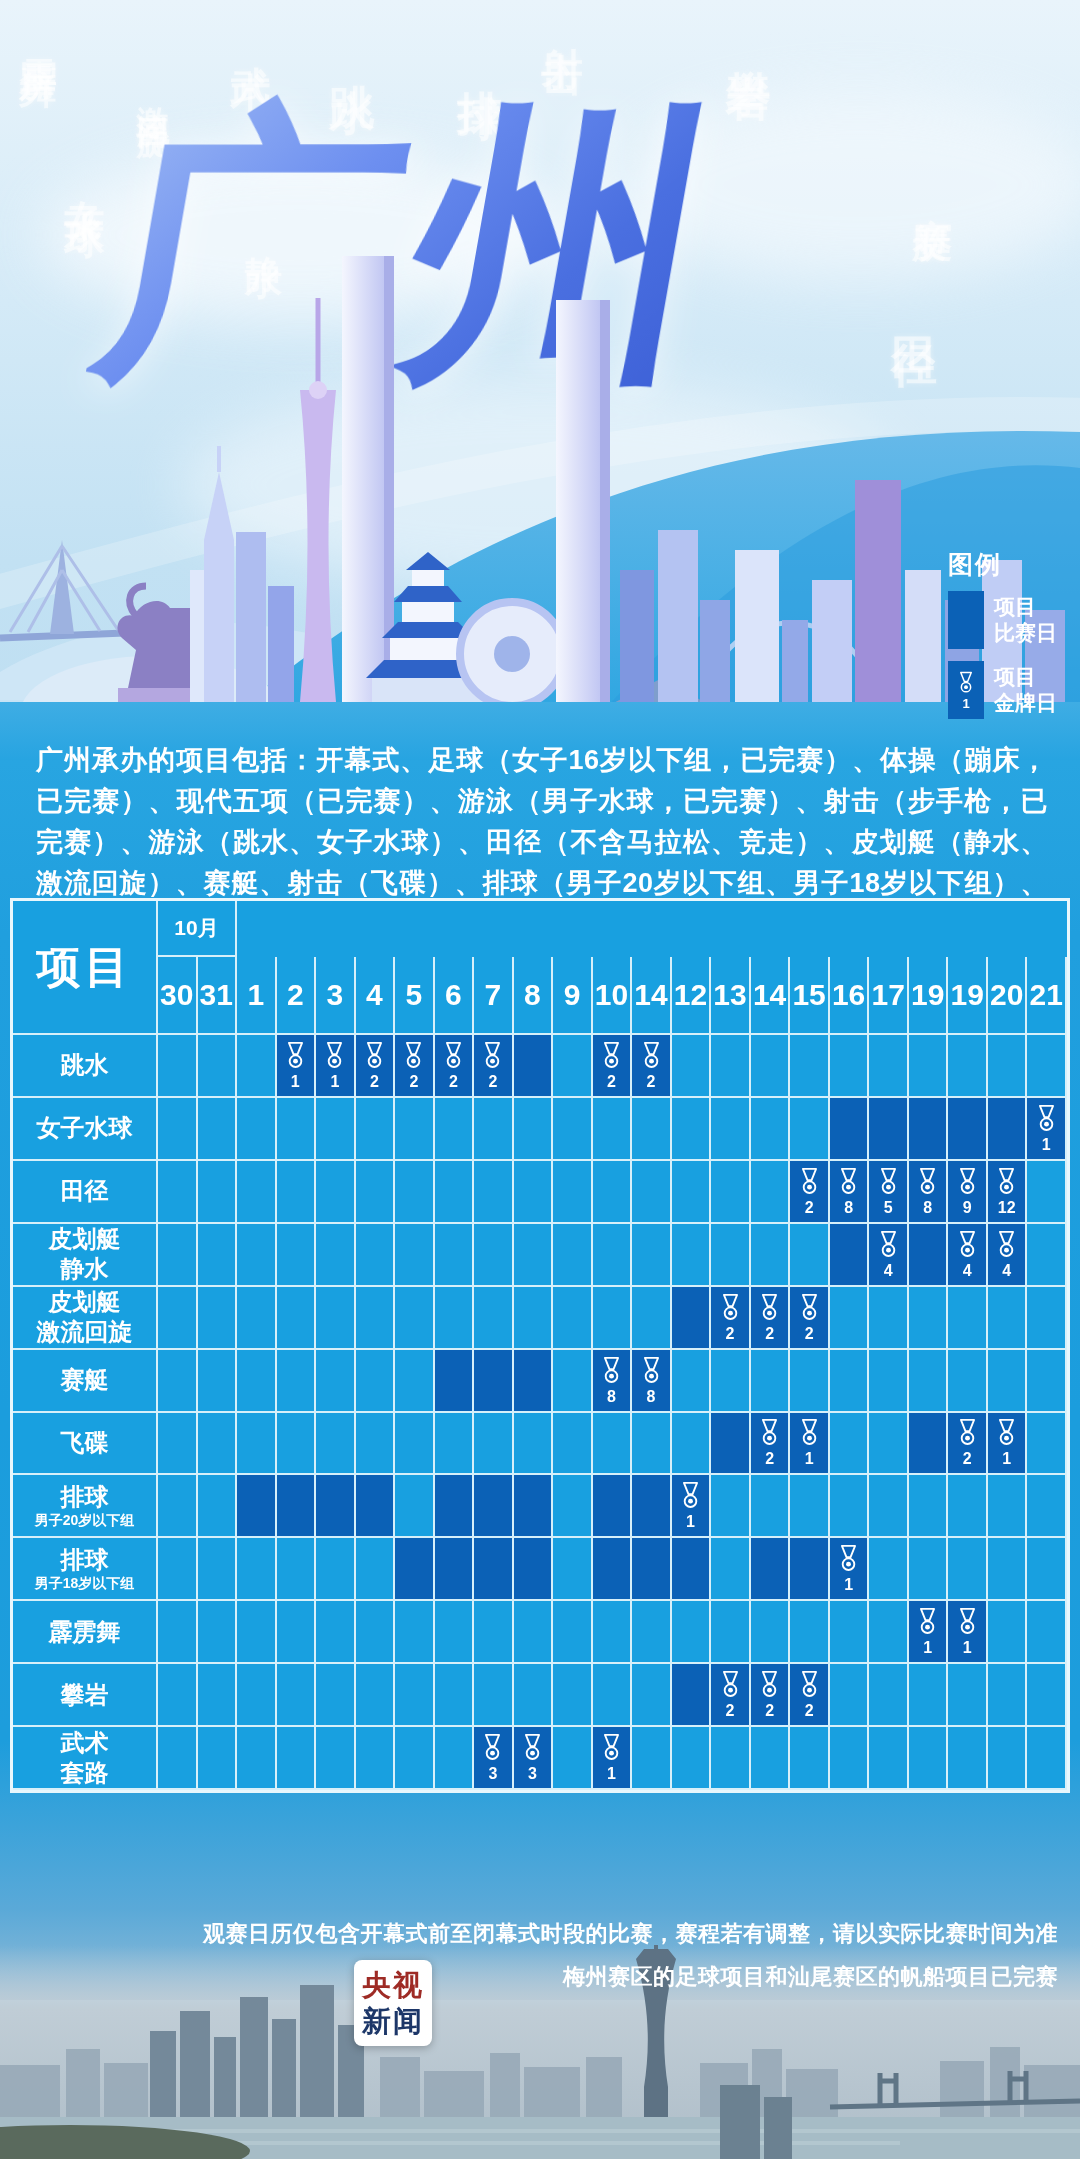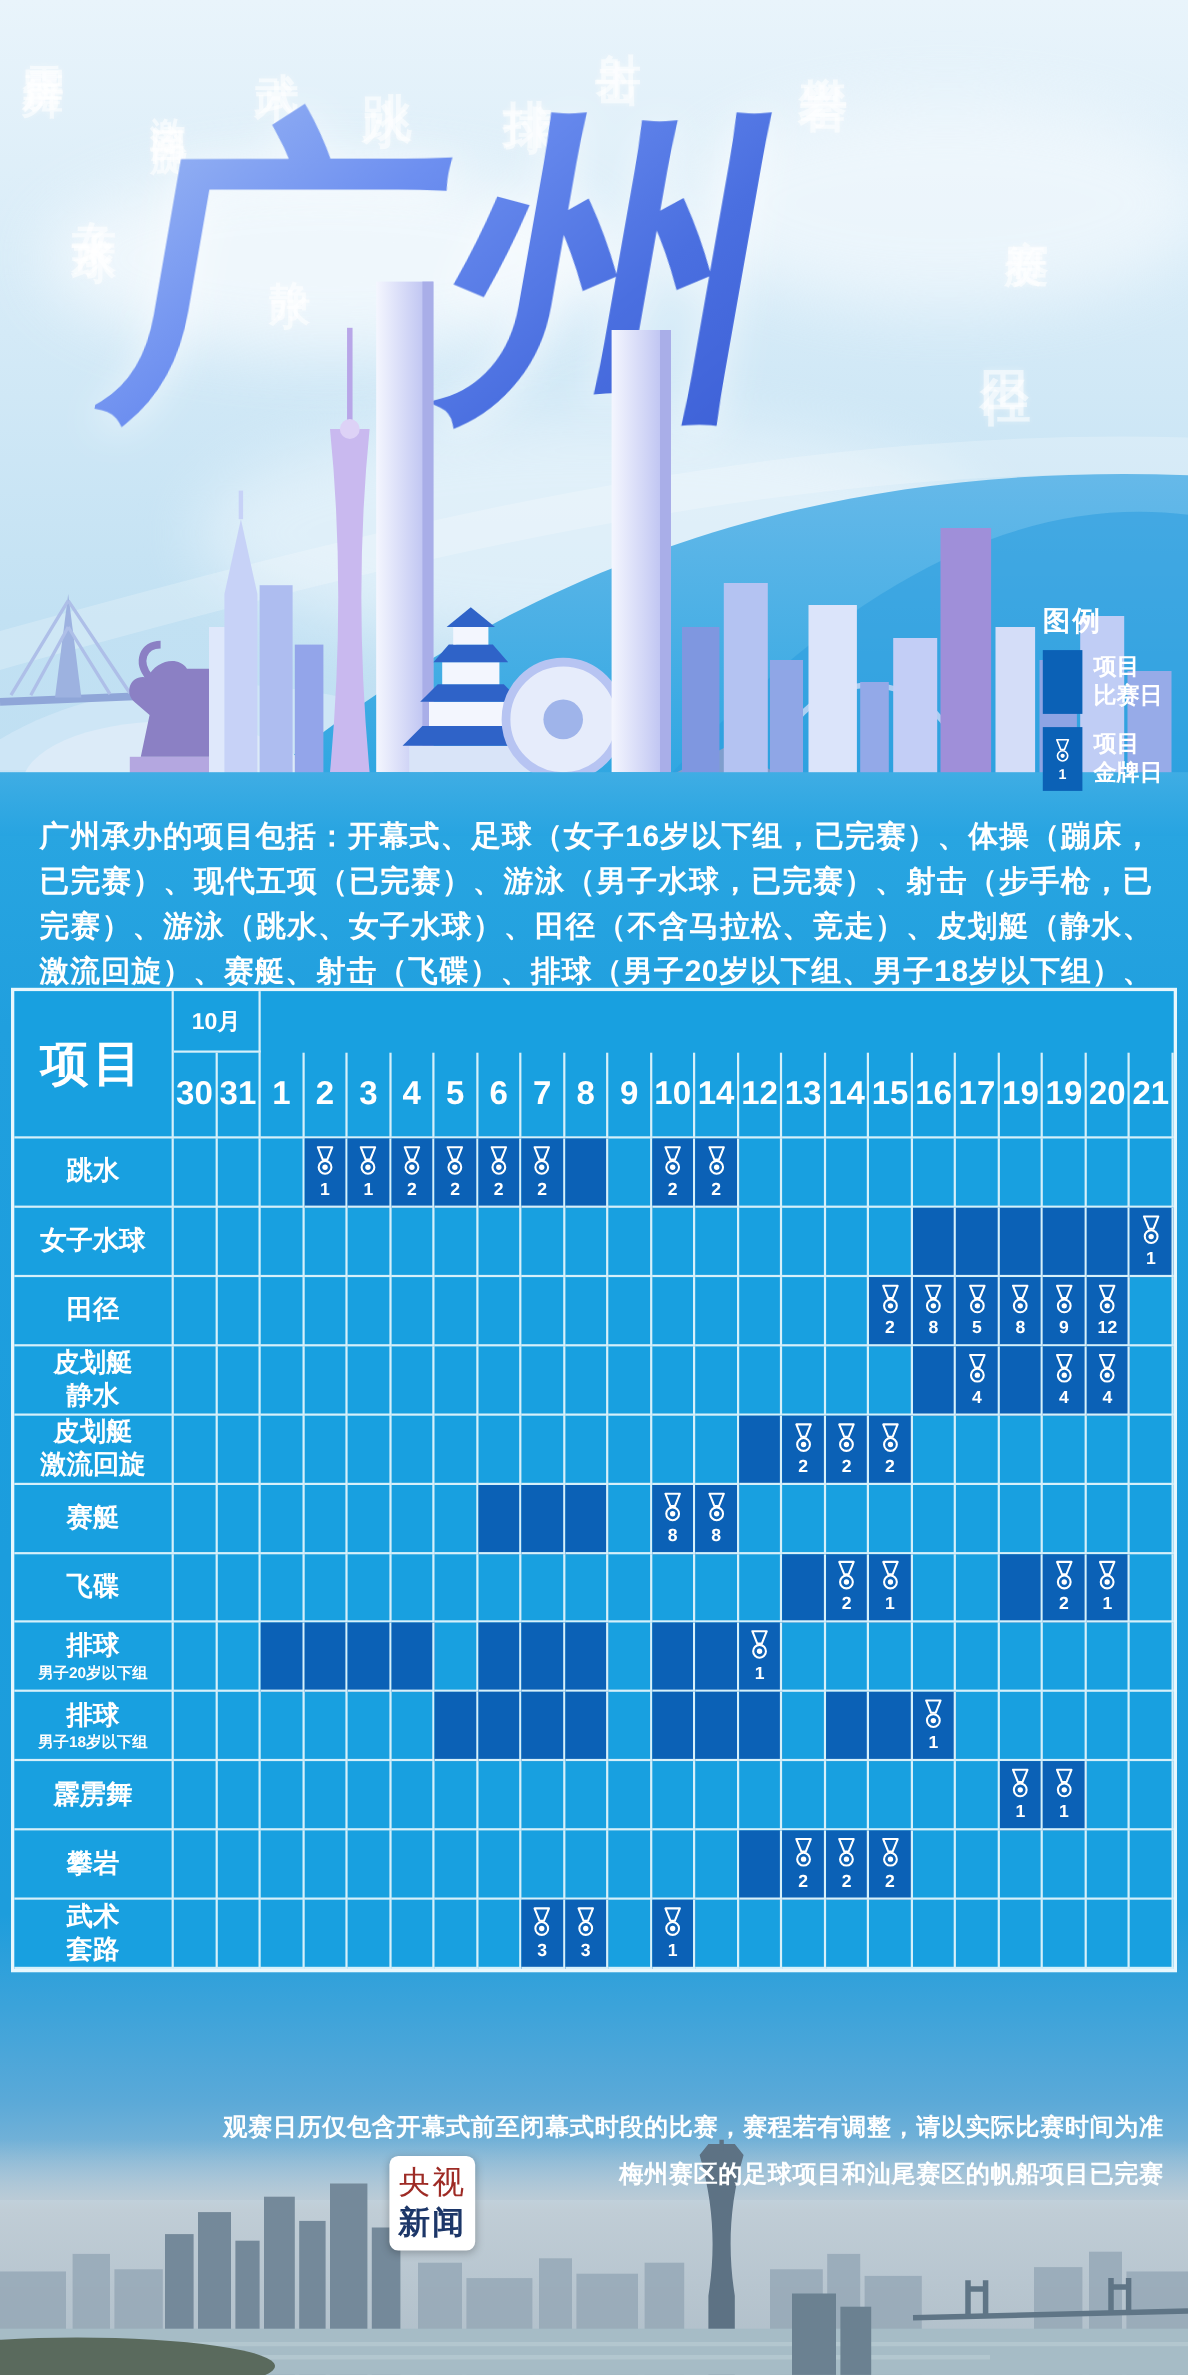--- a/index.html
+++ b/index.html
@@ -50,21 +50,21 @@
   .c-cell.dark{background:#0b61b6;}
   .c-cell svg{width:25px;height:30px;display:block;}
   .mcount{font-size:16px;font-weight:700;color:#fff;line-height:1;margin-top:3px;}
   
   .source{position:absolute;right:22px;top:1912px;width:860px;z-index:7;color:#fff;
     font-size:22px;font-weight:700;text-align:right;line-height:43px;letter-spacing:.5px;}
   .source div{white-space:nowrap;}
   .cctv-logo{position:absolute;left:354px;top:1960px;width:78px;height:86px;z-index:8;
     background:#fff;border-radius:8px;display:flex;flex-direction:column;align-items:center;
     justify-content:center;box-shadow:0 2px 8px rgba(0,0,0,.25);}
-  .cctv-1{color:#9e2b25;font-size:29px;font-weight:400;line-height:36px;letter-spacing:2px;}
+  .cctv-1{color:#9e2b25;font-size:29px;font-weight:700;line-height:36px;letter-spacing:2px;}
   .cctv-2{color:#1c3668;font-size:29px;font-weight:800;line-height:36px;letter-spacing:2px;}
   .photo{position:absolute;left:0;top:1945px;width:1080px;height:214px;z-index:5;}
 </style>
 </head>
 <body>
 
 <div class="poster">
 
   <div class="cloud c1"></div>
   <div class="cloud c2"></div>

